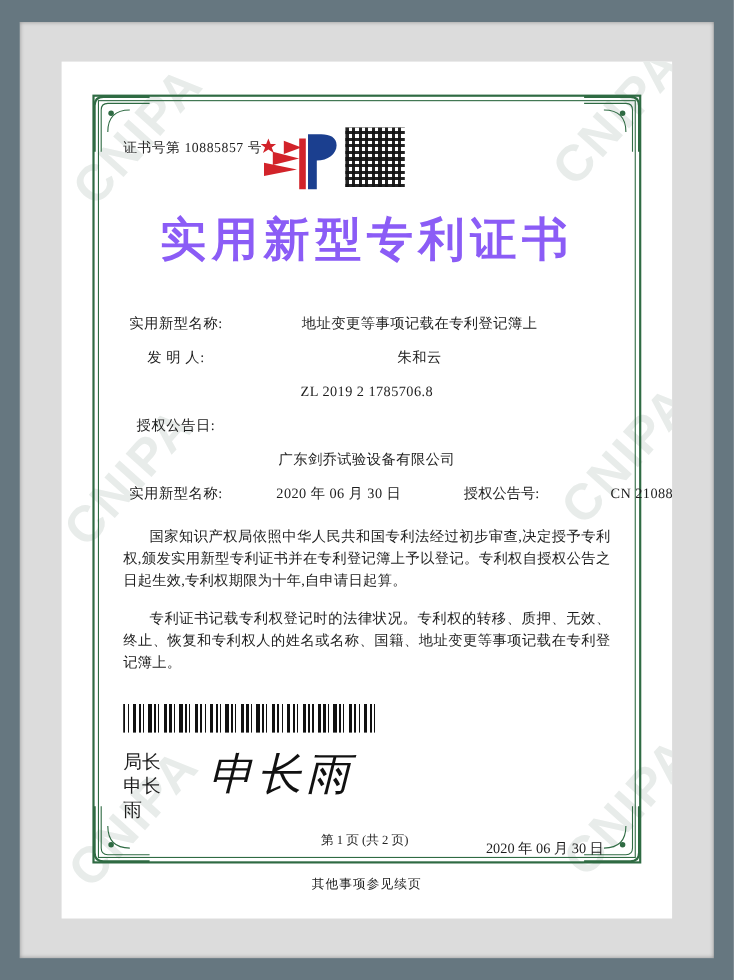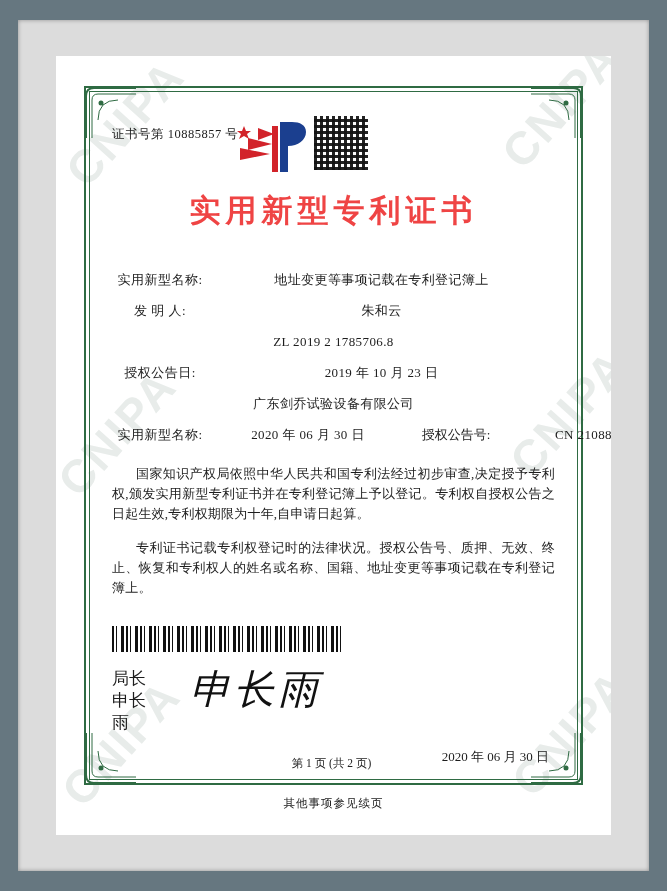--- a/index.html
+++ b/index.html
@@ -84,25 +84,25 @@
   .qr{
     width:54px;height:54px;
     background:
       repeating-linear-gradient(90deg,#111 0 3px,#fff 3px 6px),
       repeating-linear-gradient(0deg,#111 0 3px,#fff 3px 6px);
     background-blend-mode:multiply;
     opacity:.92;
   }
   .title{
     text-align:center;
-    font-size:31px;
+    font-size:42px;
     font-weight:bold;
     letter-spacing:5px;
     margin-top:12px;
-    color:#ef4444;
+    color:#8b5cf6;
   }
   .fields{
     margin-top:32px;
     font-size:13px;
     line-height:31px;
     text-align:center;
   }
   .fld{
     display:flex;
     align-items:baseline;
@@ -261,35 +261,34 @@
           </div>
           <div class="fld">
             <div class="lbl">发 明 人:</div>
             <div class="val">朱和云</div>
           </div>
           <div class="fld">
             <div class="val">ZL 2019 2 1785706.8</div>
           </div>
           <div class="fld">
             <div class="lbl">授权公告日:</div>
-            <div class="val">2019 年 10 月 23 日</div>
           </div>
           <div class="fld">
             <div class="val">广东剑乔试验设备有限公司</div>
           </div>
           <div class="fld two">
             <div class="lbl">实用新型名称:</div>
             <div class="val">2020 年 06 月 30 日</div>
             <div class="lbl2">授权公告号:</div>
             <div class="val">CN 210889490 U</div>
           </div>
         </div>
 
         <div class="para">国家知识产权局依照中华人民共和国专利法经过初步审查,决定授予专利权,颁发实用新型专利证书并在专利登记簿上予以登记。专利权自授权公告之日起生效,专利权期限为十年,自申请日起算。</div>
-        <div class="para">专利证书记载专利权登记时的法律状况。授权公告号、质押、无效、终止、恢复和专利权人的姓名或名称、国籍、地址变更等事项记载在专利登记簿上。</div>
+        <div class="para">专利证书记载专利权登记时的法律状况。专利权的转移、质押、无效、终止、恢复和专利权人的姓名或名称、国籍、地址变更等事项记载在专利登记簿上。</div>
 
         <div class="barcode"></div>
 
         <div class="signblock">
           <div>
             <div class="sign-label">局长</div>
             <div class="sign-label">申长雨</div>
           </div>
           <div class="sign-mark">申长雨</div>
         </div>

